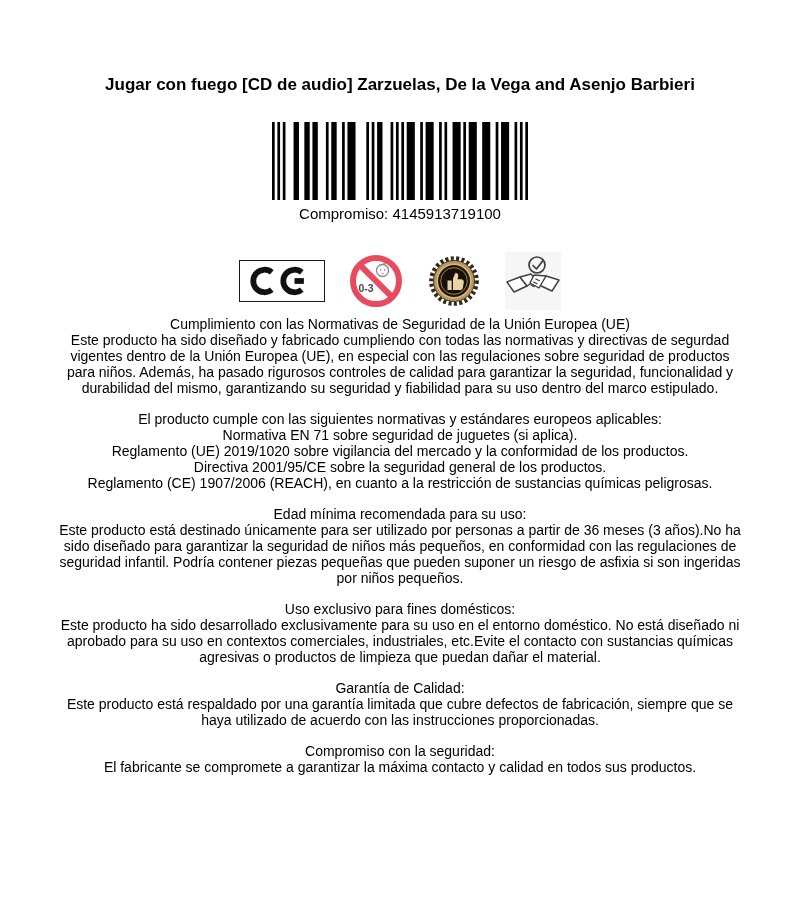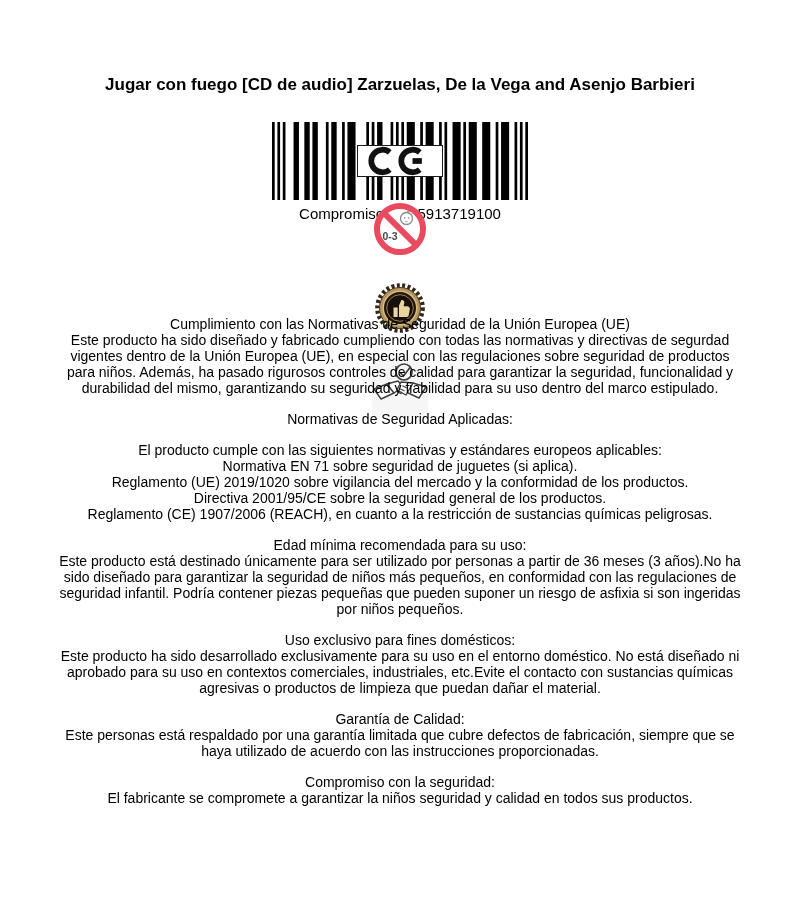--- a/index.html
+++ b/index.html
@@ -25,21 +25,20 @@
     font-size:15px;
     text-align:center;
   }
   .icons-row{
     margin-top:30px;
     height:58px;
     display:flex;
     justify-content:center;
     align-items:center;
     gap:24px;
-    flex-direction:column;
   }
   .ce-box{
     width:84px;height:40px;
     border:1.5px solid #1a1a1a;
     background:#fff;
     display:flex;align-items:center;justify-content:center;
   }
   .icon-cell{display:flex;align-items:center;justify-content:center;}
   .sections{
     width:682px;
@@ -142,29 +141,28 @@
         <path d="M41 24 L29 23 L25 31 L34 36 Z" fill="#fff" stroke="#3f3f3f" stroke-width="1.4" stroke-linejoin="round"></path>
         <path d="M26 33 l3.2 1.6 M28.5 30 l3.6 1.7 M30.8 27 l3.6 1.7" fill="none" stroke="#3f3f3f" stroke-width="1.2" stroke-linecap="round"></path>
       </svg>
     </div>
 
   </div>
 
   <div class="sections">
     <p>Cumplimiento con las Normativas de Seguridad de la Unión Europea (UE)
 Este producto ha sido diseñado y fabricado cumpliendo con todas las normativas y directivas de segurdad vigentes dentro de la Unión Europea (UE), en especial con las regulaciones sobre seguridad de productos para niños. Además, ha pasado rigurosos controles de calidad para garantizar la seguridad, funcionalidad y durabilidad del mismo, garantizando su seguridad y fiabilidad para su uso dentro del marco estipulado.</p>
-    <p>Normativas de Seguridad Aplicadas:</p>
     <p>El producto cumple con las siguientes normativas y estándares europeos aplicables:
 Normativa EN 71 sobre seguridad de juguetes (si aplica).
 Reglamento (UE) 2019/1020 sobre vigilancia del mercado y la conformidad de los productos.
 Directiva 2001/95/CE sobre la seguridad general de los productos.
 Reglamento (CE) 1907/2006 (REACH), en cuanto a la restricción de sustancias químicas peligrosas.</p>
     <p>Edad mínima recomendada para su uso:
 Este producto está destinado únicamente para ser utilizado por personas a partir de 36 meses (3 años).No ha sido diseñado para garantizar la seguridad de niños más pequeños, en conformidad con las regulaciones de seguridad infantil. Podría contener piezas pequeñas que pueden suponer un riesgo de asfixia si son ingeridas por niños pequeños.</p>
     <p>Uso exclusivo para fines domésticos:
 Este producto ha sido desarrollado exclusivamente para su uso en el entorno doméstico. No está diseñado ni aprobado para su uso en contextos comerciales, industriales, etc.Evite el contacto con sustancias químicas agresivas o productos de limpieza que puedan dañar el material.</p>
     <p>Garantía de Calidad:
-Este personas está respaldado por una garantía limitada que cubre defectos de fabricación, siempre que se haya utilizado de acuerdo con las instrucciones proporcionadas.</p>
+Este producto está respaldado por una garantía limitada que cubre defectos de fabricación, siempre que se haya utilizado de acuerdo con las instrucciones proporcionadas.</p>
     <p>Compromiso con la seguridad:
-El fabricante se compromete a garantizar la niños seguridad y calidad en todos sus productos.</p>
+El fabricante se compromete a garantizar la máxima contacto y calidad en todos sus productos.</p>
   </div>
 
 </div>
 
 </body></html>

